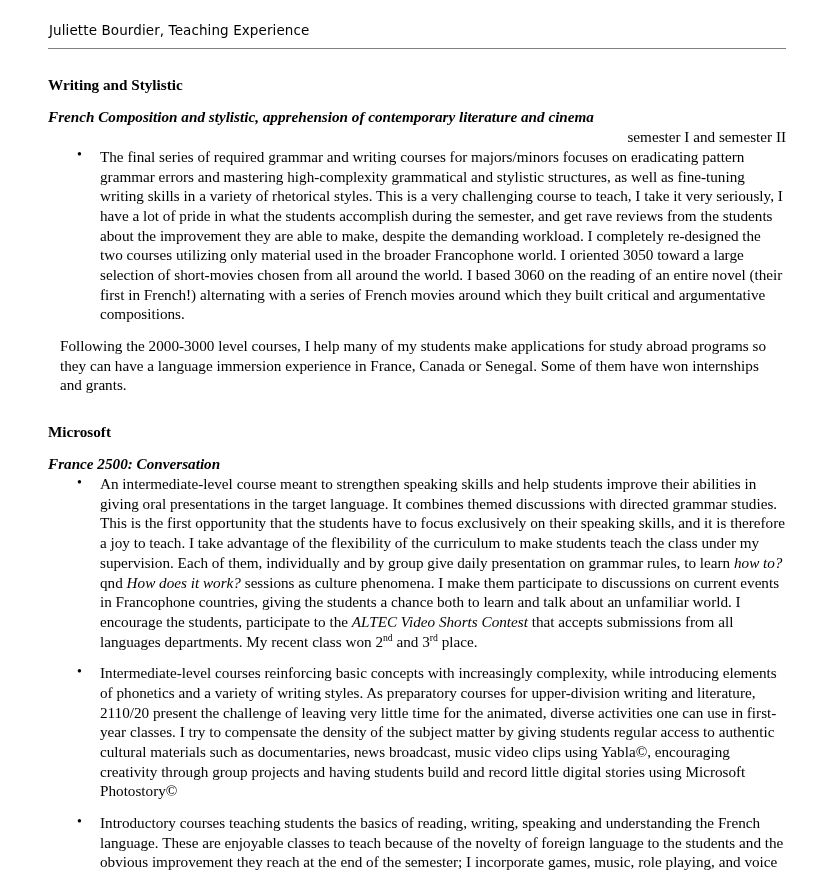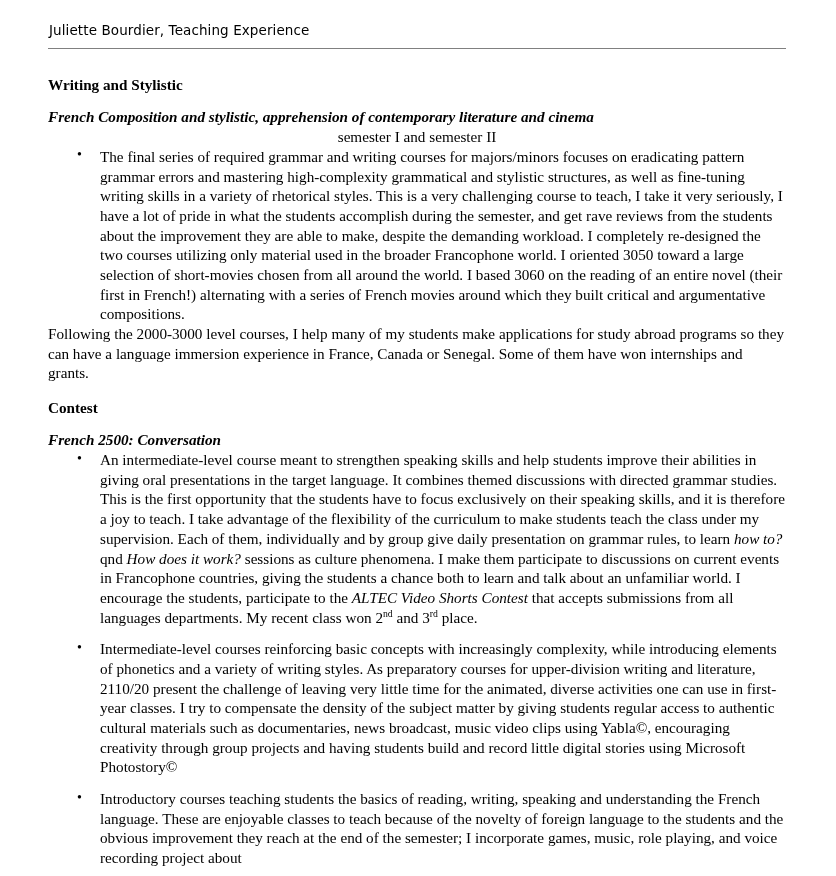--- a/index.html
+++ b/index.html
@@ -51,25 +51,25 @@
     margin-top: 0;
   }
   .course-title {
     font-style: italic;
     margin: 0;
     line-height: 1.3;
     font-weight: bold;
   }
   p.plain {
     margin: 0;
-    text-align: center;
+    text-align: right;
     line-height: 1.295;
   }
   p.para-block {
-    margin: 0;
+    margin: 12px;
     line-height: 1.295;
   }
   ul.bullets {
     list-style: none;
     margin: 0;
     padding: 0;
   }
   ul.bullets > li {
     position: relative;
     padding-left: 52px;
@@ -110,23 +110,23 @@
     <p class="plain">semester I and semester II</p>
 
     <ul class="bullets">
       <li>The final series of required grammar and writing courses for majors/minors focuses on eradicating pattern grammar errors and mastering high-complexity grammatical and stylistic structures, as well as fine-tuning writing skills in a variety of rhetorical styles. This is a very challenging course to teach, I take it very seriously, I have a lot of pride in what the students accomplish during the semester, and get rave reviews from the students about the improvement they are able to make, despite the demanding workload. I completely re-designed the two courses utilizing only material used in the broader Francophone world. I oriented 3050 toward a large selection of short-movies chosen from all around the world. I based 3060 on the reading of an entire novel (their first in French!) alternating with a series of French movies around which they built critical and argumentative compositions.</li>
     </ul>
 
     <p class="para-block">Following the 2000-3000 level courses, I help many of my students make applications for study abroad programs so they can have a language immersion experience in France, Canada or Senegal. Some of them have won internships and grants.</p>
 
     <div class="spacer-md"></div>
 
-    <h2 class="section-heading">Contest</h2>
+    <h2 class="section-heading">Microsoft</h2>
 
-    <p class="course-title">French 2500: Conversation</p>
+    <p class="course-title">France 2500: Conversation</p>
 
     <ul class="bullets">
       <li><span>An intermediate-level course meant to strengthen speaking skills and help students improve their abilities in giving oral presentations in the target language. It combines themed discussions with directed grammar studies. This is the first opportunity that the students have to focus exclusively on their speaking skills, and it is therefore a joy to teach. I take advantage of the flexibility of the curriculum to make students teach the class under my supervision. Each of them, individually and by group give daily presentation on grammar rules, to learn </span><i>how to?</i><span> qnd </span><i>How does it work?</i><span> sessions as culture phenomena. I make them participate to discussions on current events in Francophone countries, giving the students a chance both to learn and talk about an unfamiliar world. I encourage the students, participate to the </span><i>ALTEC Video Shorts Contest</i><span> that accepts submissions from all languages departments. My recent class won 2</span><sup>nd</sup><span> and 3</span><sup>rd</sup><span> place.</span></li>
     </ul>
 
     <div class="spacer-sm"></div>
 
 
     <ul class="bullets">
       <li>Intermediate-level courses reinforcing basic concepts with increasingly complexity, while introducing elements of phonetics and a variety of writing styles. As preparatory courses for upper-division writing and literature, 2110/20 present the challenge of leaving very little time for the animated, diverse activities one can use in first-year classes. I try to compensate the density of the subject matter by giving students regular access to authentic cultural materials such as documentaries, news  broadcast, music video clips using Yabla©,  encouraging creativity through group projects  and having students build and record little digital stories using Microsoft Photostory©</li>

